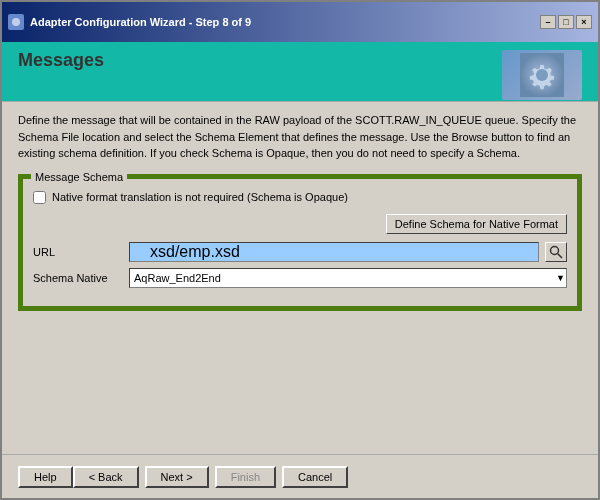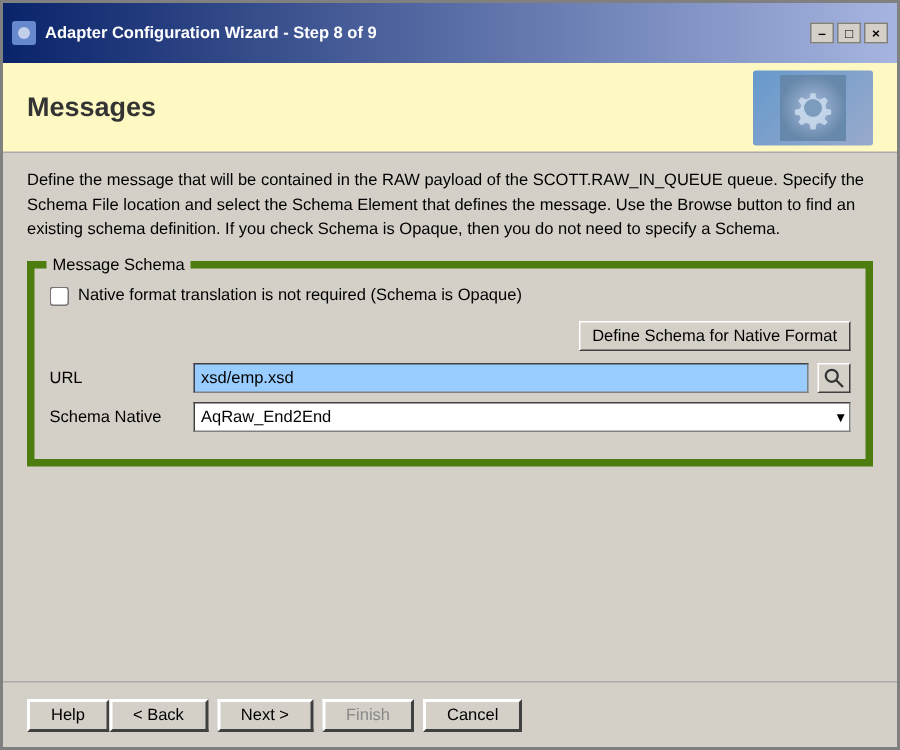--- a/index.html
+++ b/index.html
@@ -54,24 +54,23 @@
       border: 1px solid #808080;
       font-size: 9px;
       cursor: pointer;
       display: flex;
       align-items: center;
       justify-content: center;
       color: #000;
       font-weight: bold;
     }
     .header-banner {
-      background: #fef9c3;
+      background: #14b8a6;
       height: 60px;
       display: flex;
-      align-items: center;
       padding: 8px 16px;
       justify-content: space-between;
       border-bottom: 1px solid #aaa;
       flex-shrink: 0;
     }
     .header-title {
       font-size: 18px;
       font-weight: bold;
       color: #333;
     }
@@ -158,22 +157,22 @@
       font-size: 11px;
       text-align: left;
       flex-shrink: 0;
     }
     .field-input {
       flex: 1;
       height: 20px;
       border: 1px solid #808080;
       border-top-color: #404040;
       border-left-color: #404040;
-      padding: 1px 4px;
-      font-size: 11px;
+      padding: 1px 20px;
+      font-size: 16px;
       background: #99ccff;
       color: #000;
       outline: none;
     }
     .browse-btn {
       width: 22px;
       height: 20px;
       border: 1px solid #808080;
       border-top-color: #fff;
       border-left-color: #fff;

